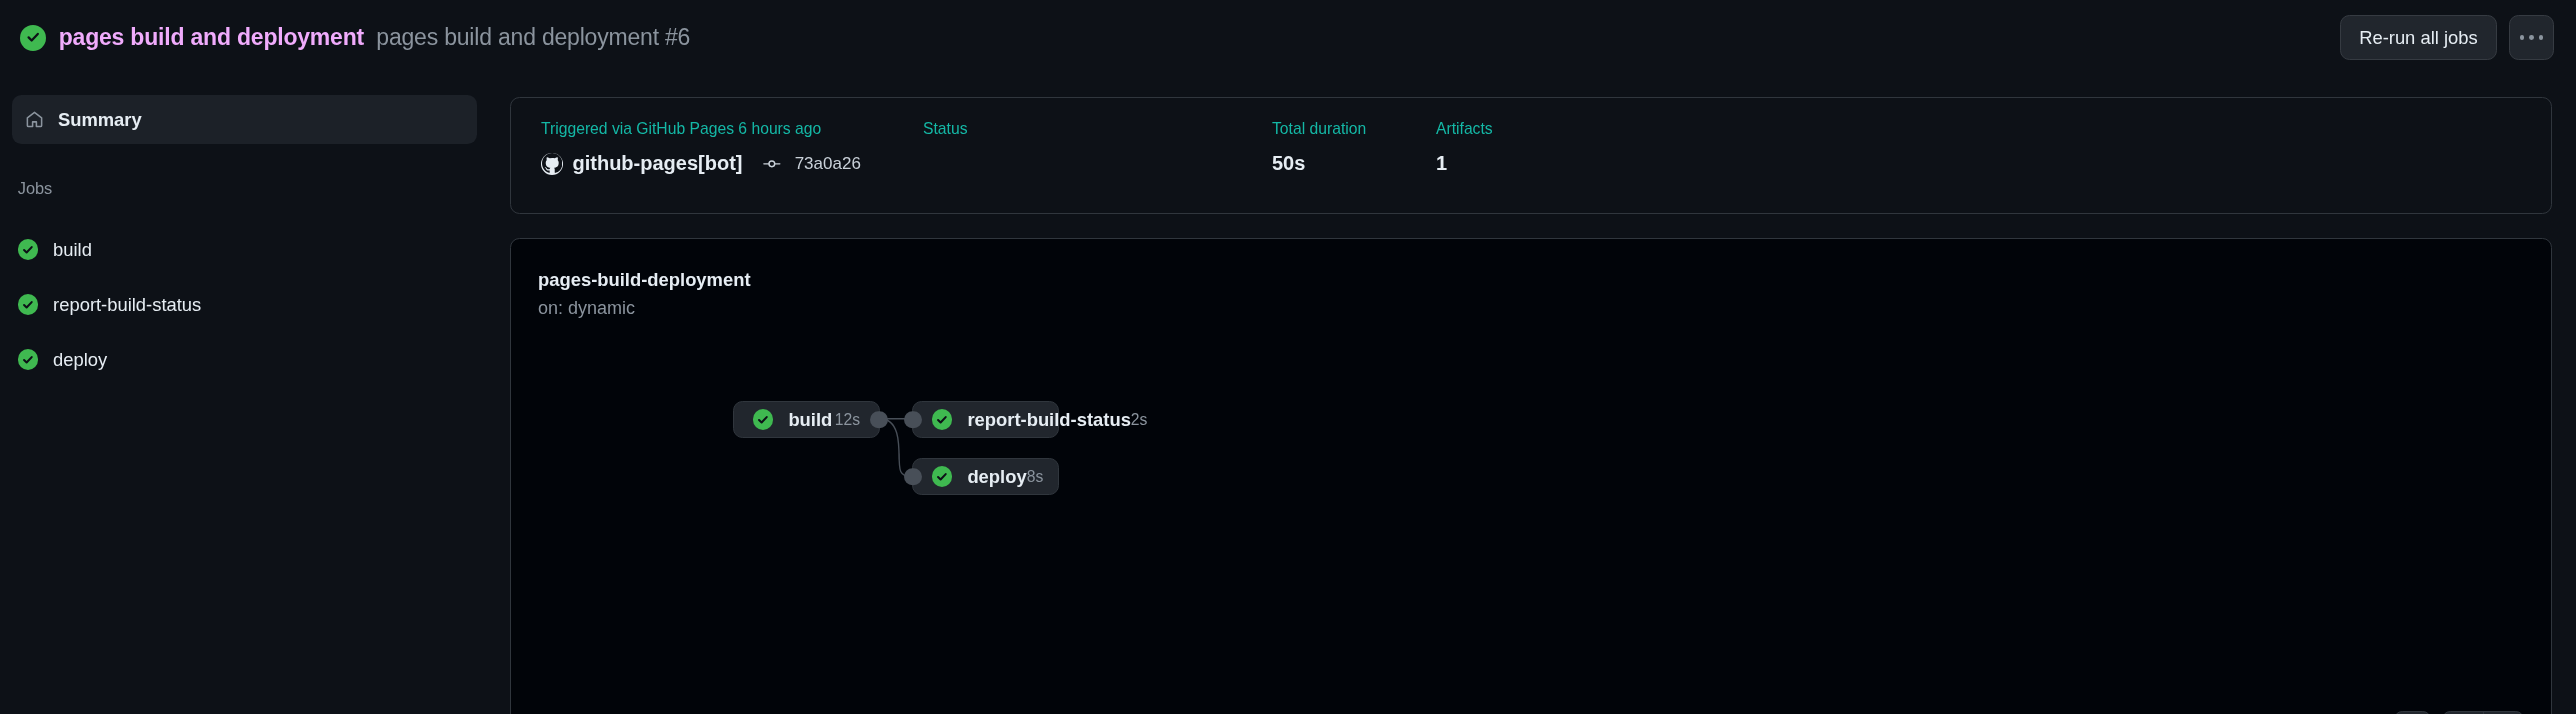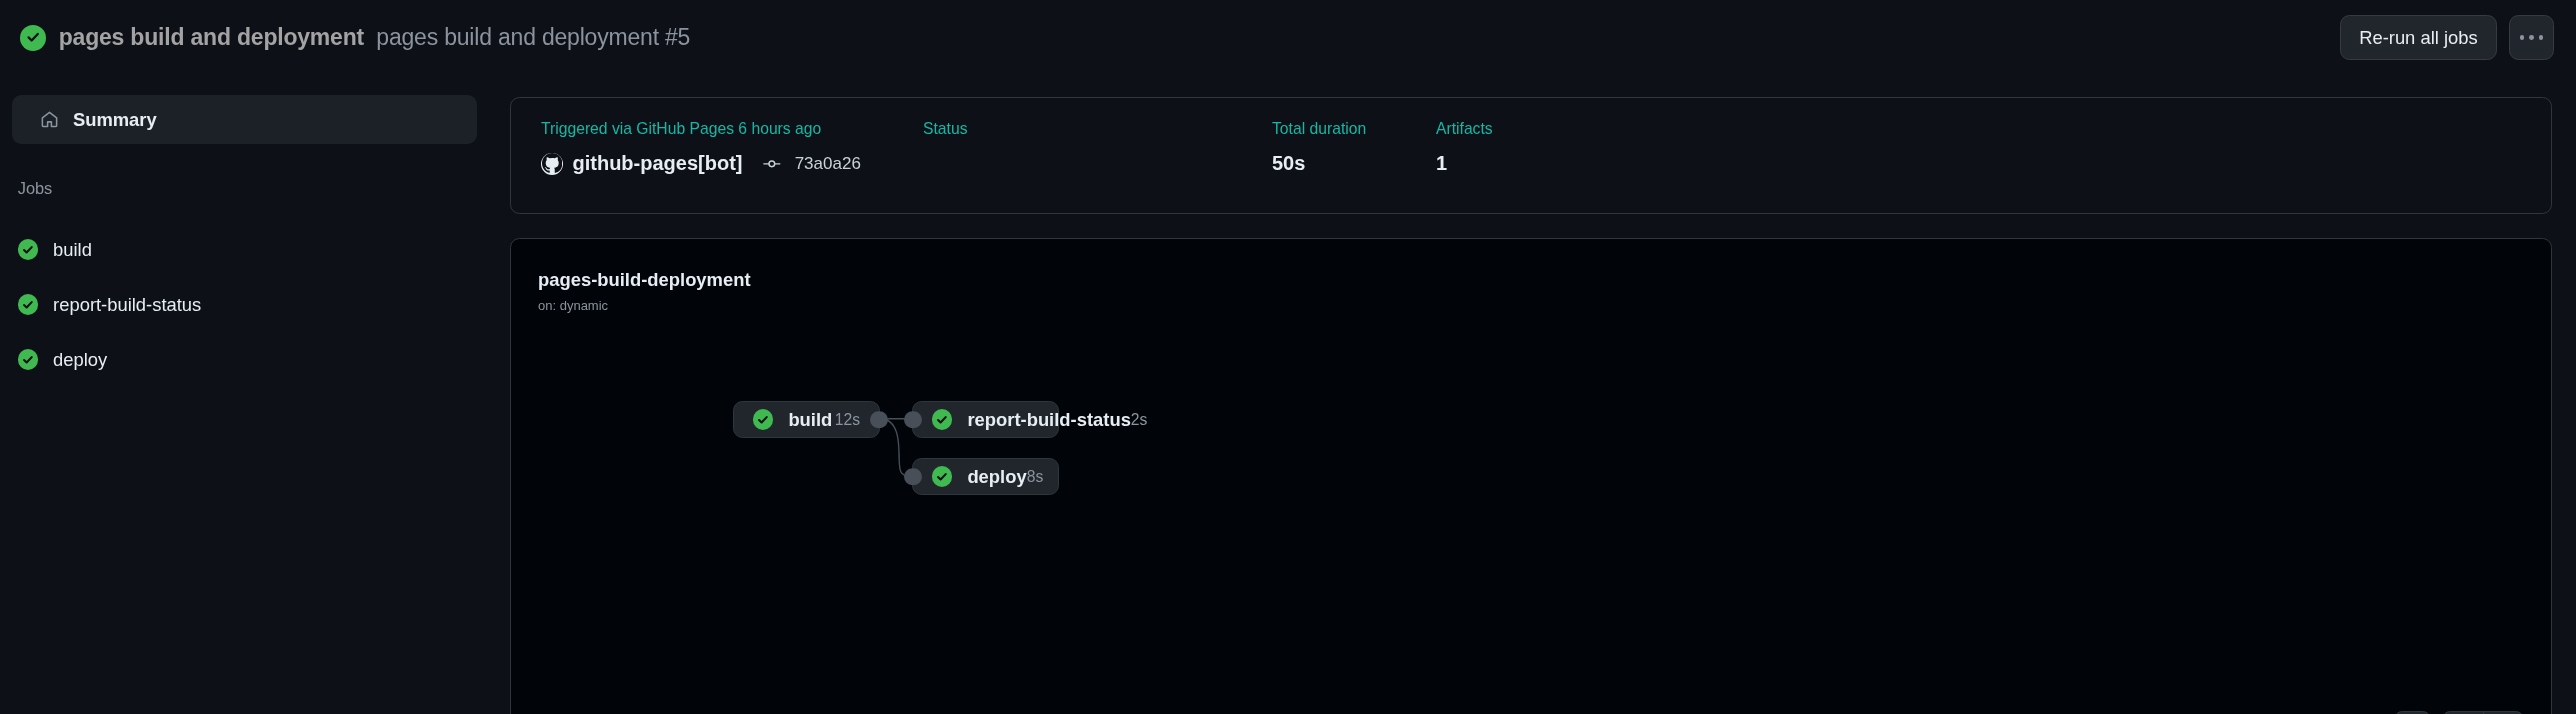--- a/index.html
+++ b/index.html
@@ -22,21 +22,21 @@
   }
   .header-left { display: flex; align-items: center; gap: 12.3px; flex: 1; min-width: 0; }
   .status-circle {
     width: 26px; height: 26px; border-radius: 50%;
     background: #3fb950;
     display: flex; align-items: center; justify-content: center;
     flex: 0 0 auto;
   }
   .status-circle svg { width: 16.4px; height: 16.4px; display: block; }
   .wf-name {
-    font-size: 23px; font-weight: 700; color: #a3a3a3;
+    font-size: 23px; font-weight: 700; color: #f0abfc;
     letter-spacing: -0.2px; white-space: nowrap;
   }
   .run-name {
     font-size: 23px; font-weight: 400; color: #8b949e;
     letter-spacing: -0.2px; white-space: nowrap;
   }
   .header-right { display: flex; align-items: center; gap: 12.3px; flex: 0 0 auto; }
   .btn {
     background: #21262d;
     border: 0.7px solid #363b42;
@@ -63,21 +63,21 @@
     top: 75px; left: 0;
     width: 510px; height: 639px;
   }
   .sidebar-summary {
     position: absolute;
     left: 12.3px; top: 20.4px;
     width: 465px; height: 49px;
     background: #1c2128;
     border-radius: 9.5px;
     display: flex; align-items: center;
-    padding-left: 28px;
+    padding-left: 13px;
     gap: 13.6px;
     cursor: pointer;
   }
   .sidebar-summary svg { width: 19px; height: 19px; flex: 0 0 auto; }
   .sidebar-summary .lbl { font-size: 18.4px; font-weight: 600; color: #e6edf3; }
   .jobs-heading {
     position: absolute;
     left: 17.7px; top: 104px;
     font-size: 16.4px; color: #8b949e;
   }
@@ -146,21 +146,21 @@
     overflow: hidden;
   }
   .graph-title {
     position: absolute;
     left: 27px; top: 30px;
     font-size: 18.4px; font-weight: 600; color: #e6edf3;
   }
   .graph-subtitle {
     position: absolute;
     left: 27px; top: 59px;
-    font-size: 13px; color: #8b949e;
+    font-size: 18px; color: #8b949e;
   }
 
   .graph-stage { position: absolute; inset: 0; }
 
   .edge-layer { position: absolute; inset: 0; pointer-events: none; }
 
   .node {
     position: absolute;
     background: #21262d;
     border: 0.7px solid #30363d;
@@ -235,21 +235,21 @@
 <body>
 
 <div class="header">
   <div class="header-left">
     <span class="status-circle">
       <svg viewBox="0 0 16 16" fill="none">
           <path d="M3.5 8.2l3 3 6-6.4" stroke="#0d1117" stroke-width="2.2" stroke-linecap="round" stroke-linejoin="round"></path>
         </svg>
     </span>
     <span class="wf-name">pages build and deployment</span>
-    <span class="run-name">pages build and deployment #5</span>
+    <span class="run-name">pages build and deployment #6</span>
   </div>
   <div class="header-right">
     <button class="btn">Re-run all jobs</button>
     <button class="btn btn-icon">
       <span class="kebab">
           <i></i>
           <i></i>
           <i></i>
         </span>
     </button>

